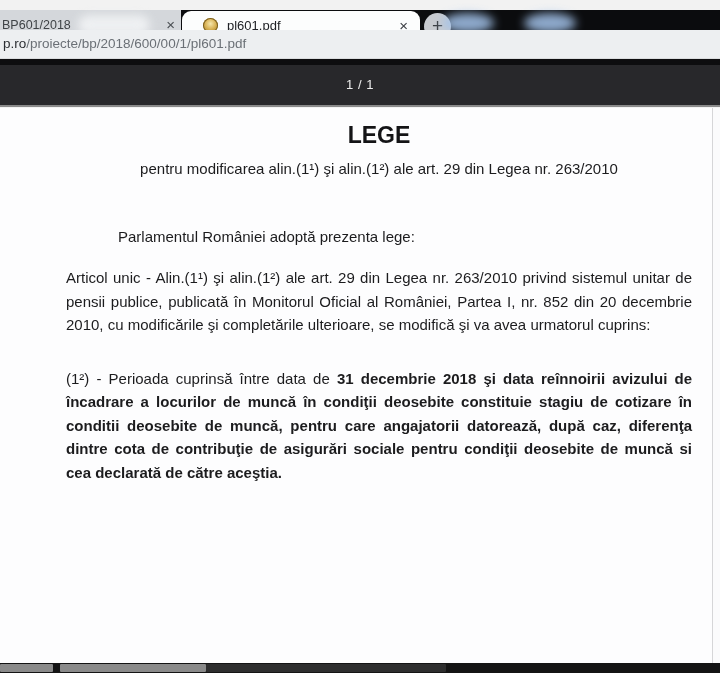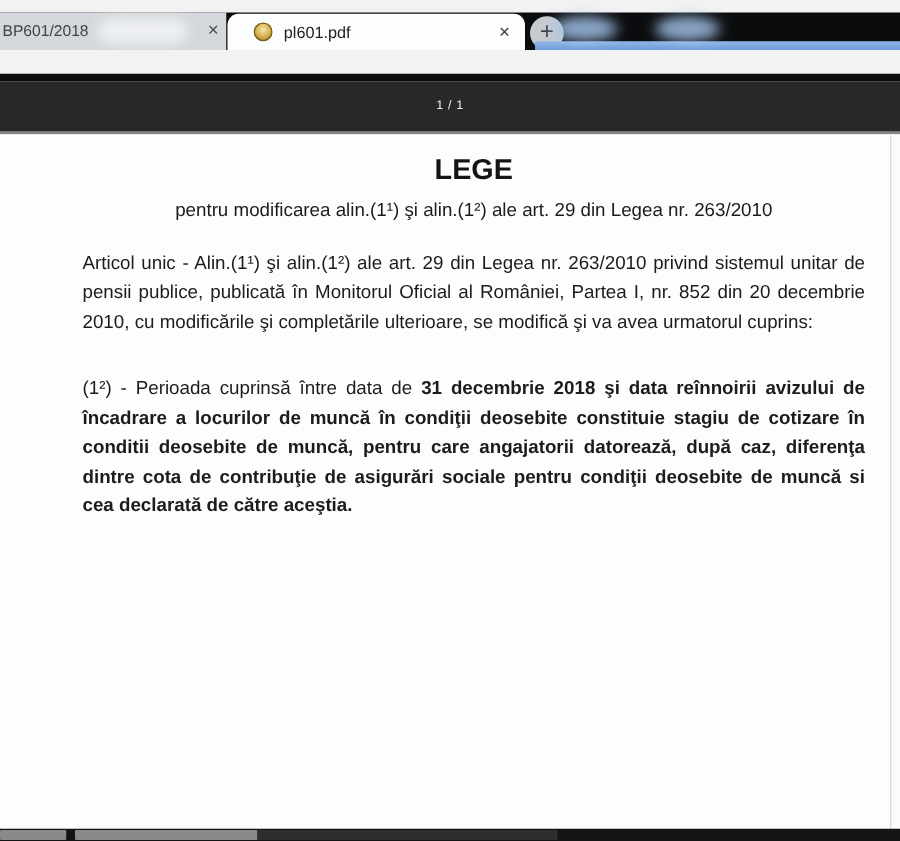--- a/index.html
+++ b/index.html
@@ -34,21 +34,21 @@
   .addressbar { position:absolute; top:30px; left:0; width:720px; height:28px; background:#edeff1;
                 border-bottom:1px solid #dadcde; font-size:13.5px; line-height:28px; white-space:nowrap; }
   .addressbar .url { padding-left:3px; }
   .url-domain { color:#2b2e32; }
   .url-path { color:#6b7076; }
 
   
   .pdf-topline { position:absolute; top:59px; left:0; width:720px; height:6px; background:#0d0d0f; }
   .pdf-toolbar { position:absolute; top:65px; left:0; width:720px; height:40px; background:#28282b;
                  border-bottom:2px solid #8a8a8a; text-align:center; }
-  .page-indicator { display:inline-block; line-height:40px; color:#ededed; font-size:10px; letter-spacing:.5px; }
+  .page-indicator { display:inline-block; line-height:40px; color:#ededed; font-size:13px; letter-spacing:.5px; }
 
   
   .page { position:absolute; top:108px; left:0; width:720px; height:555px; background:#fdfdfe; }
   .doc { padding:10px 28px 0 66px; color:#1c1c1e; font-size:15px; line-height:23.5px; }
   .doc-title { margin:4px; font-size:23px; line-height:26px; text-align:center; font-weight:700; color:#141416; }
   .subtitle { margin-top:9px; font-weight:400; text-align:center; }
   .doc p { margin:0; }
   .p-preamble { margin-top:44px !important; text-indent:52px; }
   .p-articol  { margin-top:18px !important; text-align:justify; }
   .p-alin1    { margin-top:26px !important; text-align:justify; }
@@ -82,33 +82,37 @@
       <span class="tab-close">×</span>
     </div>
     <div class="newtab-btn">
       <span>+</span>
     </div>
     <div class="blue-band"></div>
     <div class="blob blob1"></div>
     <div class="blob blob2"></div>
   </div>
 
+  <div class="addressbar">
+    <span class="url"><span class="url-domain">p.ro</span><span class="url-path">/proiecte/bp/2018/600/00/1/pl601.pdf</span></span>
+  </div>
 
   <div class="pdf-topline"></div>
 
   <div class="pdf-toolbar">
     <span class="page-indicator">1 / 1</span>
   </div>
 
   <div class="page">
     <div class="doc">
       <h1 class="doc-title">LEGE</h1>
       <div class="subtitle">
         <div>pentru modificarea alin.(1¹) şi alin.(1²) ale art. 29 din Legea nr. 263/2010</div>
       </div>
+      <p class="p-preamble">Parlamentul României adoptă prezenta lege:</p>
       <p class="p-articol">Articol unic - Alin.(1¹) şi alin.(1²) ale art. 29 din Legea nr. 263/2010 privind sistemul unitar de pensii publice, publicată în Monitorul Oficial al României, Partea I, nr. 852 din 20 decembrie 2010, cu modificările şi completările ulterioare, se modifică şi va avea urmatorul cuprins:</p>
       <p class="p-alin2"><span>(1²) - Perioada cuprinsă între data de </span><b>31 decembrie 2018 şi data reînnoirii avizului de încadrare a locurilor de muncă în condiţii deosebite constituie stagiu de cotizare în conditii deosebite de muncă, pentru care angajatorii datorează, după caz, diferenţa dintre cota de contribuţie de asigurări sociale pentru condiţii deosebite de muncă si cea declarată de către aceştia.</b></p>
     </div>
   </div>
 
   <div class="scroll-edge"></div>
 
   <div class="taskbar">
     <div class="seg s1"></div>
     <div class="seg s2"></div>

